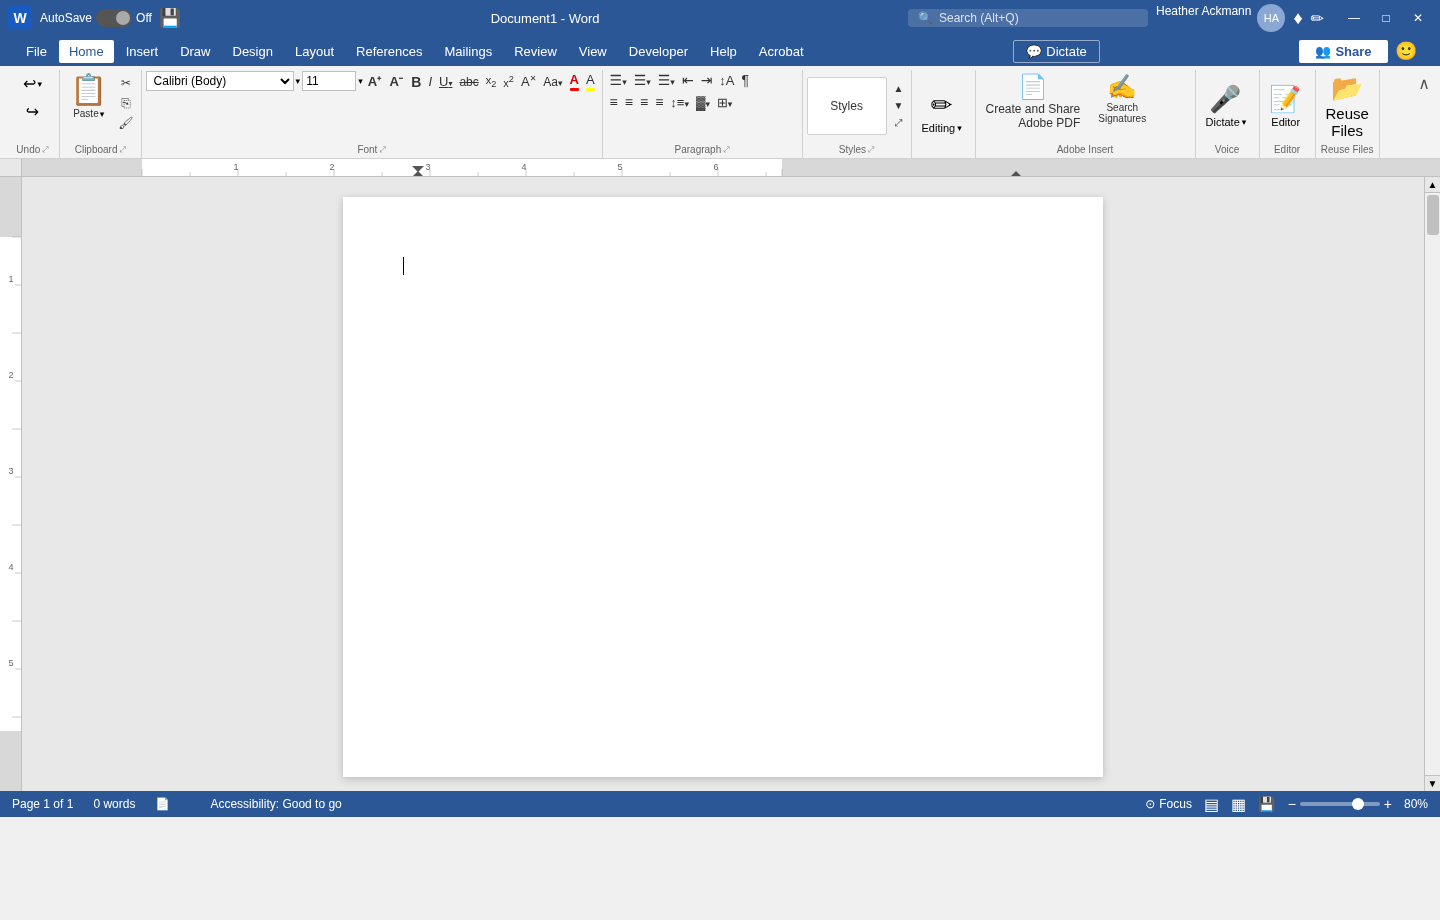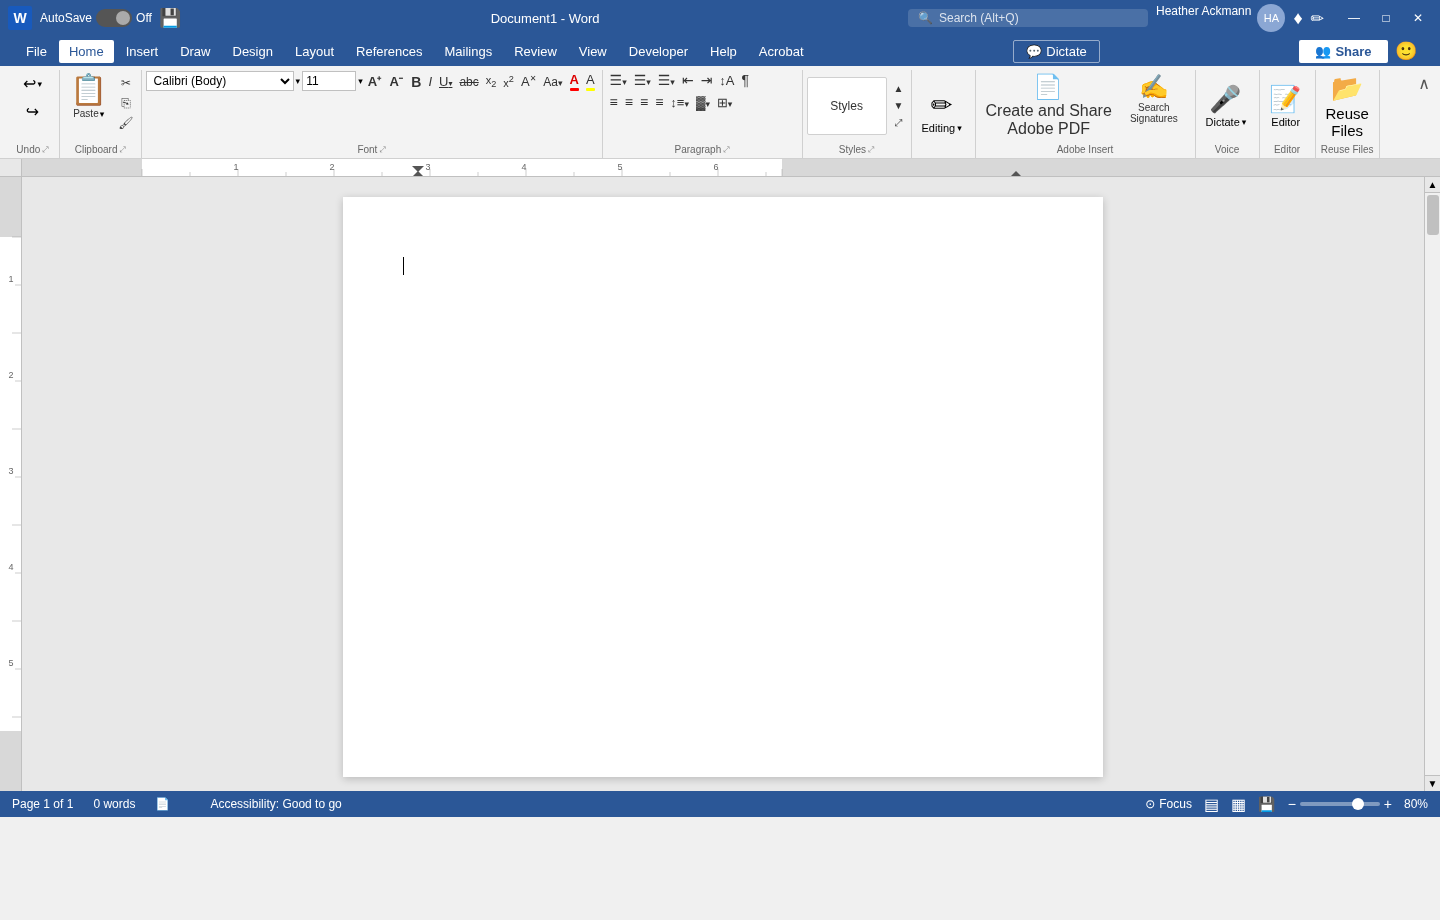--- a/index.html
+++ b/index.html
@@ -271,21 +271,21 @@
       </div>
       <div class="rg-label-row">
         <span style="font-size:10px; color:#666;"></span>
       </div>
     </div>
 
     <div class="rg" style="min-width:220px;">
       <div class="rg-content" style="gap:6px; align-items:flex-start;">
         <div class="editing-btn" style="min-width:70px;">
           <span style="font-size:24px;">📄</span>
-          <span style="font-size:16px; text-align:center; color:#333; white-space:pre-line;">Create and Share
+          <span style="font-size:12px; text-align:right; color:#333; white-space:pre-line;">Create and Share
 Adobe PDF</span>
         </div>
         <div class="editing-btn" style="min-width:60px;">
           <span style="font-size:24px;">✍</span>
           <span style="font-size:10px; text-align:center; color:#333; white-space:pre-line;">Search
 Signatures</span>
         </div>
       </div>
       <div class="rg-label-row">
         <span>Adobe Insert</span>

